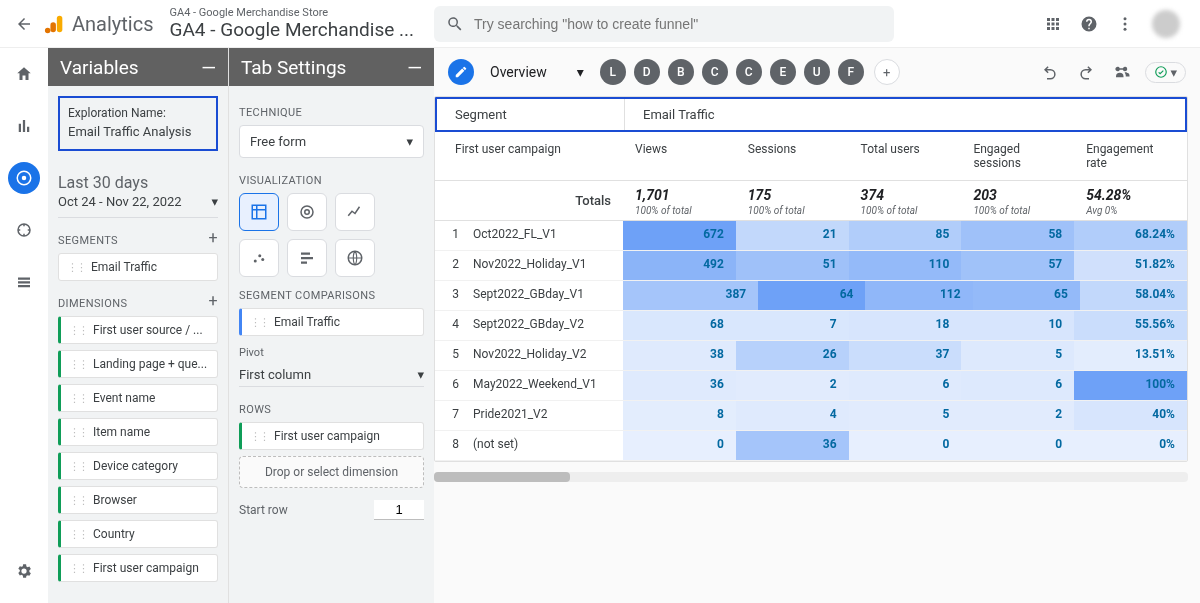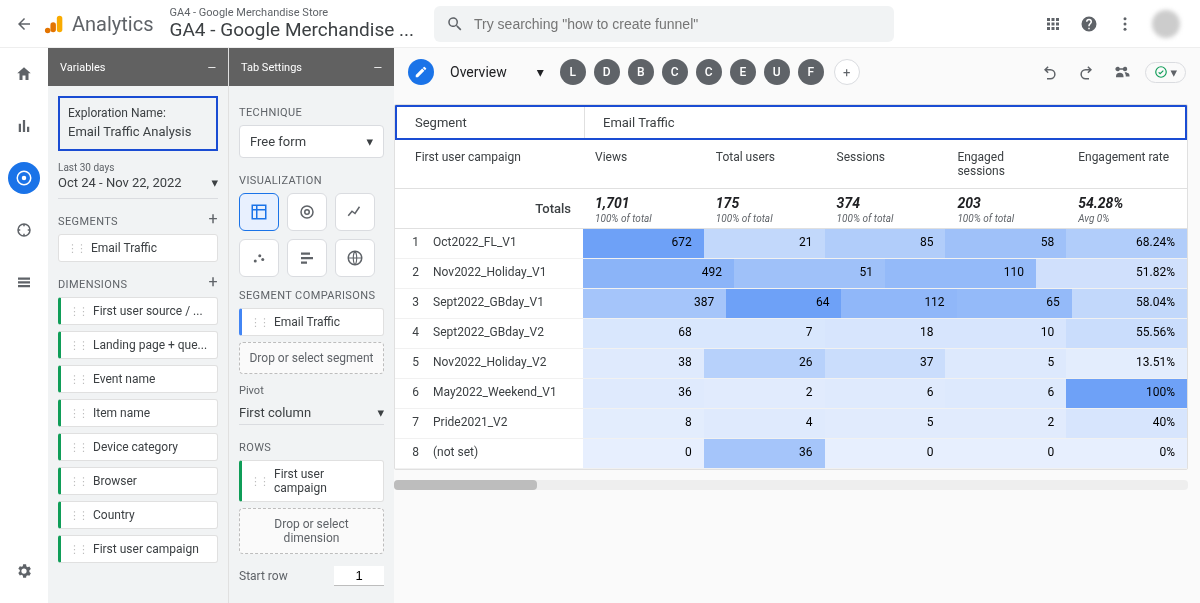--- a/index.html
+++ b/index.html
@@ -22,22 +22,22 @@
   
   .layout { display:flex; height:calc(100% - 48px); }
   .rail { width:48px; background:#fff; display:flex; flex-direction:column; align-items:center; padding-top:10px; gap:20px; color:#5f6368;}
   .rail .icon { width:32px; height:32px; display:flex; align-items:center; justify-content:center; border-radius:50%; cursor:pointer;}
   .rail .icon.selected { background:#1a73e8; color:#fff; }
   .rail-bottom { margin-top:auto; margin-bottom:16px; }
 
   
   .panel { background:#f1f3f4; display:flex; flex-direction:column; }
   .panel.vars { width:180px; }
-  .panel.tabs { width:166px; border-left:1px solid #e0e0e0; }
-  .panel-header { background:#616161; color:#fff; height:38px; display:flex; align-items:center; justify-content:space-between; padding:0 12px; font-size:11px;}
+  .panel.tabs { width:206px; border-left:1px solid #e0e0e0; }
+  .panel-header { background:#616161; color:#fff; height:38px; display:flex; align-items:center; justify-content:space-between; padding:0 12px; font-size:19px;}
   .panel-body { padding:10px; overflow-y:auto; }
   .section-title { font-size:11px; text-transform:uppercase; color:#5f6368; letter-spacing:0.4px; margin:10px 0 6px; display:flex; justify-content:space-between; align-items:flex-end;}
   .field-box { background:#fff; border:1px solid #dadce0; border-radius:4px; padding:8px 10px; font-size:13px; color:#3c4043; display:flex; justify-content:space-between; cursor:pointer;}
   .exp-name-box { border:2px solid #1a4cd3; background:#f1f3f4; padding:8px 8px 10px; margin-bottom:6px;}
   .exp-name-label { font-size:12px; color:#3c4043; display:block; margin-bottom:4px;}
   .exp-name-val { font-size:13px; color:#3c4043;}
   .chip { background:#fff; border:1px solid #e0e0e0; border-radius:3px; padding:6px 8px; font-size:12px; color:#3c4043; display:flex; align-items:center; gap:6px; margin-bottom:6px; cursor:grab;}
   .chip .handle { color:#bdbdbd; font-size:11px; letter-spacing:-2px;}
   .chip.green { border-left:3px solid #0f9d58; }
   .chip.blue { border-left:3px solid #4285f4; }
@@ -53,37 +53,37 @@
   .main-toolbar { height:48px; display:flex; align-items:center; padding:0 14px; gap:10px;}
   .edit-badge { width:26px; height:26px; border-radius:50%; background:#1a73e8; color:#fff; display:flex; align-items:center; justify-content:center;}
   .overview-drop { display:flex; align-items:center; gap:30px; font-size:14px; color:#202124; padding:4px 6px; cursor:pointer;}
   .letter-tab { width:26px; height:26px; border-radius:50%; background:#5f6368; color:#fff; display:flex; align-items:center; justify-content:center; font-size:12px; font-weight:500; cursor:pointer;}
   .add-tab { width:26px; height:26px; border-radius:50%; border:1px solid #dadce0; color:#5f6368; background:#fff; display:flex; align-items:center; justify-content:center; cursor:pointer;}
   .toolbar-spacer { flex:1; }
   .tool-icon { color:#5f6368; cursor:pointer; padding:4px;}
   .status-pill { display:flex; align-items:center; gap:2px; border:1px solid #dadce0; border-radius:14px; padding:2px 8px; color:#0f9d58;}
 
   
-  .table-wrap { margin:8px 12px 8px 0; background:#fff; border:1px solid #e0e0e0; border-radius:2px; overflow:hidden;}
+  .table-wrap { margin:0 12px 8px 0; background:#fff; border:1px solid #e0e0e0; border-radius:2px; overflow:hidden;}
   .seg-row { display:flex; border:2px solid #1a4cd3; border-bottom-width:2px;}
   .seg-cell { padding:8px 18px; font-size:13px; color:#3c4043;}
   .seg-divider { border-right:1px solid #e0e0e0; width:188px;}
   .thead { display:flex; border-bottom:1px solid #e0e0e0; }
   .th { padding:10px 12px; font-size:12px; color:#3c4043; }
   .th.dim { width:188px; text-align:left; padding-left:20px;}
   .th.met { flex:1; }
   .totals-row { display:flex; border-bottom:1px solid #e0e0e0; align-items:flex-start;}
   .totals-label { width:188px; padding:12px 12px 12px 40px; font-weight:500; font-size:13px; text-align:right;}
   .totals-cell { flex:1; text-align:left; padding:6px 12px 4px;font-style:italic; }
   .totals-val { font-weight:700; font-size:14px; color:#202124;}
   .totals-sub { font-size:10px; color:#5f6368; margin-top:2px;}
   .trow { display:flex; border-bottom:1px solid #f1f1f1; height:30px; align-items:stretch;}
   .tcell-idx { width:34px; text-align:right; padding:6px 10px 0 0; font-size:12px; color:#3c4043;}
   .tcell-dim { width:154px; padding:6px 0 0 4px; font-size:12px; color:#3c4043; white-space:nowrap; overflow:hidden; text-overflow:ellipsis;}
-  .tcell-met { flex:1; text-align:right; padding:6px 12px 0; font-size:12px; color:#000000; position:relative;}
+  .tcell-met { flex:1; text-align:right; padding:6px 12px 0; font-size:12px; color:#0369a1; position:relative;font-weight:bold;}
   .hscroll { height:10px; background:#eee; margin:2px 12px 0 0; border-radius:4px; position:relative;}
   .hscroll-thumb { position:absolute; left:0; top:0; height:100%; width:18%; background:#bdbdbd; border-radius:4px;}
 
   svg { display:block; }
   .mini-svg { width:18px; height:18px; }
 </style>
 </head>
 <body>
 
 <div class="topbar">
@@ -169,21 +169,21 @@
   <div class="panel vars">
     <div class="panel-header">
       <span>Variables</span>
       <span style="cursor:pointer">—</span>
     </div>
     <div class="panel-body">
       <div class="exp-name-box">
         <span class="exp-name-label">Exploration Name:</span>
         <span class="exp-name-val">Email Traffic Analysis</span>
       </div>
-      <div style="font-size:10px;color:#5f6368;margin-top:11px">Last 30 days</div>
+      <div style="font-size:16px;color:#5f6368;margin-top:22px">Last 30 days</div>
       <div class="field-box" style="border:none;background:transparent;padding:2px 0 8px;border-bottom:1px solid #dadce0;border-radius:0">
         <span>Oct 24 - Nov 22, 2022</span>
         <span>▾</span>
       </div>
 
       <div class="section-title">
         <span>SEGMENTS</span>
         <span style="font-size:16px;cursor:pointer">+</span>
       </div>
       <div id="var-segments">
@@ -291,21 +291,20 @@
           </div>
       </div>
 
       <div class="section-title" style="margin-top:12px">
           <span>SEGMENT COMPARISONS</span>
         </div>
       <div class="chip blue">
           <span class="handle">⋮⋮</span>
           <span>Email Traffic</span>
         </div>
-      <div class="drop-zone">Drop or select segment</div>
 
       <div style="font-size:11px;color:#5f6368;margin:10px 0 4px">Pivot</div>
       <div class="field-box" style="border:none;border-bottom:1px solid #dadce0;border-radius:0;background:transparent;padding:4px 0">
         <span>First column</span>
         <span>▾</span>
       </div>
 
       <div class="section-title" style="margin-top:16px">
           <span>ROWS</span>
         </div>
@@ -371,22 +370,22 @@
 
     <div class="table-wrap">
       <div class="seg-row">
         <div class="seg-cell seg-divider">Segment</div>
         <div class="seg-cell" style="flex:1">Email Traffic</div>
       </div>
       <div class="thead">
         <div class="th dim">First user campaign</div>
         <div id="metric-headers" style="display:flex;flex:1">
             <div class="th met">Views</div>
+            <div class="th met">Sessions</div>
             <div class="th met">Total users</div>
-            <div class="th met">Sessions</div>
             <div class="th met">Engaged sessions</div>
             <div class="th met">Engagement rate</div>
           </div>
       </div>
       <div class="totals-row">
         <div class="totals-label">Totals</div>
         <div id="totals-cells" style="display:flex;flex:1">
             <div class="totals-cell">
               <div class="totals-val">1,701</div>
               <div class="totals-sub">100% of total</div>
@@ -418,20 +417,21 @@
             <div class="tcell-met" style="background: rgba(66, 133, 244, 0.41);">85</div>
             <div class="tcell-met" style="background: rgba(66, 133, 244, 0.51);">58</div>
             <div class="tcell-met" style="background: rgba(66, 133, 244, 0.41);">68.24%</div>
           </div>
           <div class="trow">
             <div class="tcell-idx">2</div>
             <div class="tcell-dim">Nov2022_Holiday_V1</div>
             <div class="tcell-met" style="background: rgba(66, 133, 244, 0.61);">492</div>
             <div class="tcell-met" style="background: rgba(66, 133, 244, 0.51); text-align: right;">51</div>
             <div class="tcell-met" style="background: rgba(66, 133, 244, 0.57);">110</div>
+            <div class="tcell-met" style="background: rgba(66, 133, 244, 0.5);">57</div>
             <div class="tcell-met" style="background: rgba(66, 133, 244, 0.25);">51.82%</div>
           </div>
           <div class="trow">
             <div class="tcell-idx">3</div>
             <div class="tcell-dim">Sept2022_GBday_V1</div>
             <div class="tcell-met" style="background: rgba(66, 133, 244, 0.48); padding-left: 40px;">387</div>
             <div class="tcell-met" style="background: rgba(66, 133, 244, 0.77);">64</div>
             <div class="tcell-met" style="background: rgba(66, 133, 244, 0.59);">112</div>
             <div class="tcell-met" style="background: rgba(66, 133, 244, 0.57);">65</div>
             <div class="tcell-met" style="background: rgba(66, 133, 244, 0.32);">58.04%</div>

